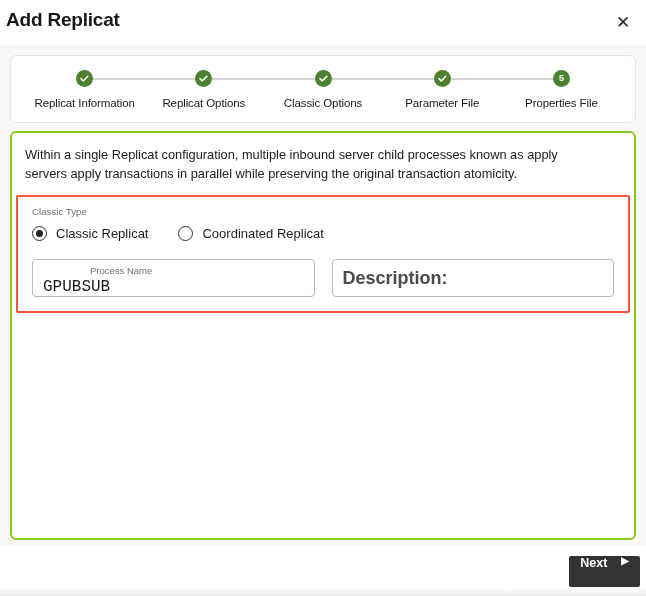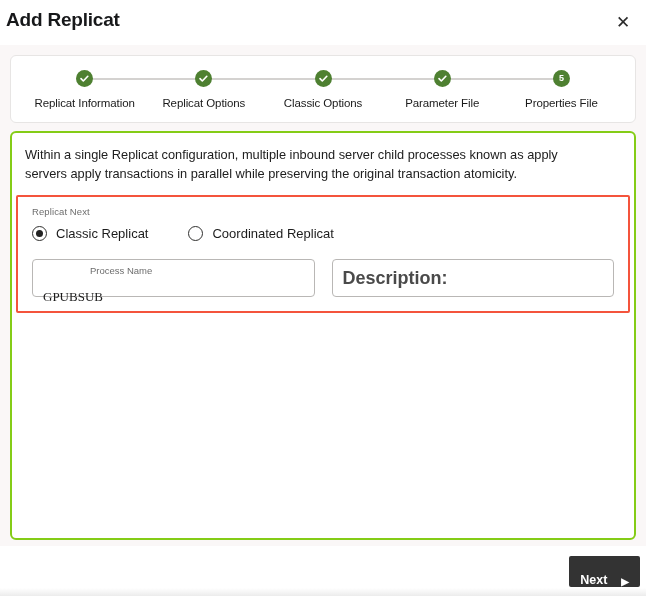--- a/index.html
+++ b/index.html
@@ -167,21 +167,21 @@
   .field-group-label {
     font-size: 9.5px;
     color: #6d6d6d;
     letter-spacing: 0.1px;
     margin-bottom: 9px;
   }
 
   .radio-row {
     display: flex;
     align-items: center;
-    gap: 10px;
+    gap: 0px;
     margin-bottom: 18px;
   }
 
   .radio-option {
     display: flex;
     align-items: center;
     cursor: pointer;
     margin-right: 30px;
   }
 
@@ -230,30 +230,30 @@
 
   .text-field .field-label {
     font-size: 9.5px;
     color: #6d6d6d;
     line-height: 1.2;
     display: block;
     margin-left: 47px;
   }
 
   .text-field .field-value {
-    font-size: 13px;
+    font-size: 16px;
     color: #1c1c1c;
     line-height: 1.25;
     display: block;
-    margin-top: 13px;
+    margin-top: 1px;
     border: none;
     outline: none;
     width: 100%;
     background: transparent;
-    font-family: Liberation Serif, serif;
+    font-family: Liberation Mono, monospace;
     padding: 0;
   }
 
   .text-field.placeholder-only {
     display: flex;
     align-items: center;
     padding: 0 10px;
   }
 
   .text-field.placeholder-only .field-placeholder {
@@ -280,21 +280,21 @@
     height: 31px;
     min-width: 65px;
     background: #333333;
     color: #ffffff;
     border: none;
     border-radius: 2px;
     font-size: 12.5px;
     font-weight: bold;
     font-family: "Liberation Sans", sans-serif;
     display: flex;
-    align-items: flex-end;
+    align-items: flex-start;
     justify-content: space-between;
     padding: 0 11px;
     gap: 14px;
     cursor: pointer;
   }
 
   .next-arrow {
     font-size: 10px;
     line-height: 1;
   }
@@ -371,21 +371,21 @@
 
     </div>
   </div>
 
   <div class="panel-card">
 
     <div class="intro-text">Within a single Replicat configuration, multiple inbound server child processes known as apply servers apply transactions in parallel while preserving the original transaction atomicity.</div>
 
     <div class="highlight-box">
 
-      <div class="field-group-label">Replicat Next</div>
+      <div class="field-group-label">Classic Type</div>
 
       <div class="radio-row">
 
         <label class="radio-option">
           <span class="radio-mark checked"></span>
           <span class="radio-label">Classic Replicat</span>
         </label>
 
         <label class="radio-option">
           <span class="radio-mark"></span>

